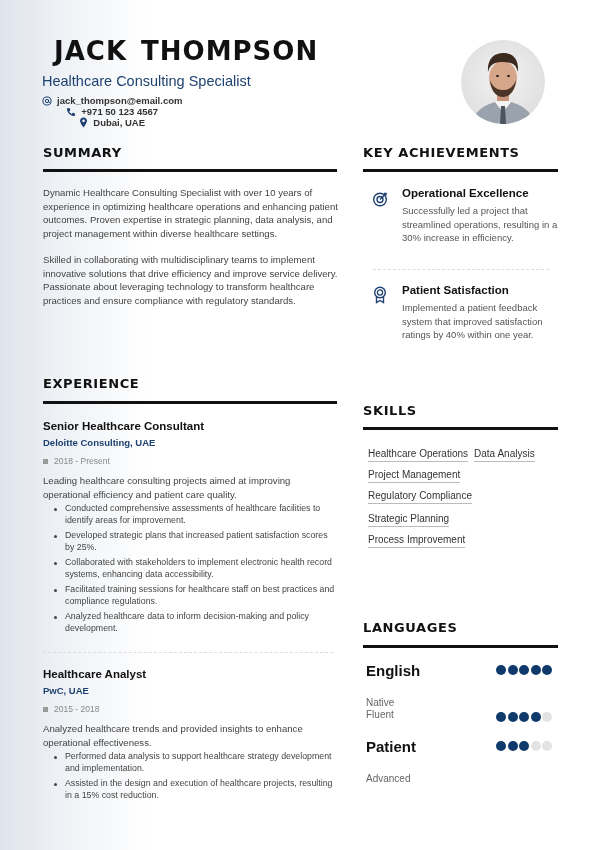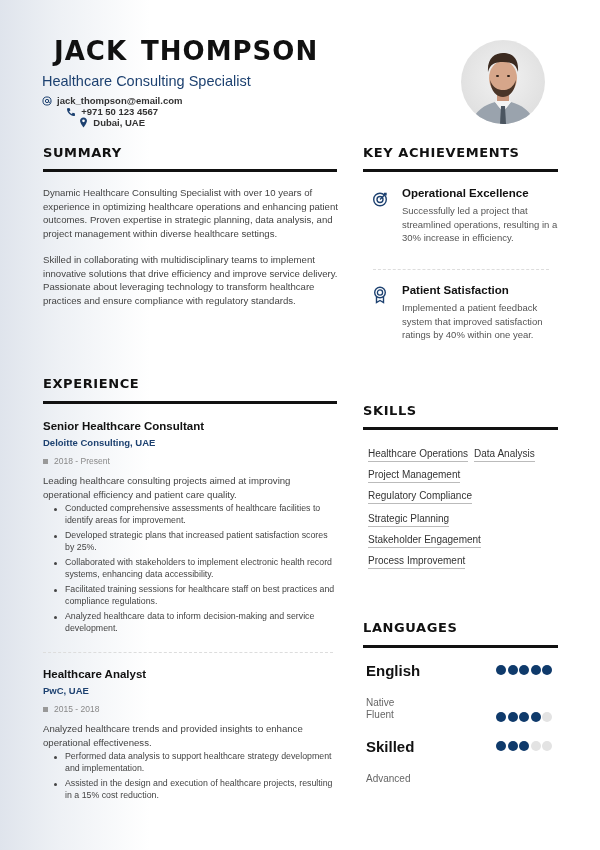--- a/index.html
+++ b/index.html
@@ -167,21 +167,21 @@
     <div class="job-date">
       <span class="cal"></span>
       <span>2018 - Present</span>
     </div>
     <div class="job-desc text">Leading healthcare consulting projects aimed at improving operational efficiency and patient care quality.</div>
     <ul class="job-bullets">
       <li>Conducted comprehensive assessments of healthcare facilities to identify areas for improvement.</li>
       <li>Developed strategic plans that increased patient satisfaction scores by 25%.</li>
       <li>Collaborated with stakeholders to implement electronic health record systems, enhancing data accessibility.</li>
       <li>Facilitated training sessions for healthcare staff on best practices and compliance regulations.</li>
-      <li>Analyzed healthcare data to inform decision-making and service development.</li>
+      <li>Analyzed healthcare data to inform decision-making and policy development.</li>
     </ul>
   </div>
 
   <div class="dash-rule" style="top:652px;"></div>
 
   <div class="job" style="top:668px;">
     <div class="job-title">Healthcare Analyst</div>
     <div class="job-company">PwC, UAE</div>
     <div class="job-date">
       <span class="cal"></span>
@@ -230,23 +230,20 @@
     <div class="skill-row">
       <span class="skill">Project Management</span>
     </div>
     <div class="skill-row">
       <span class="skill">Regulatory Compliance</span>
     </div>
     <div class="skill-row" style="margin-top:9px;">
       <span class="skill">Strategic Planning</span>
     </div>
     <div class="skill-row">
-      <span class="skill">Stakeholder Engagement</span>
-    </div>
-    <div class="skill-row">
       <span class="skill">Process Improvement</span>
     </div>
   </div>
 
   <div class="sec-title" style="left:363px; top:620px;">LANGUAGES</div>
   <div class="sec-rule" style="left:363px; top:645px; width:195px;"></div>
 
   <div class="langs">
     <div class="lang">
       <div class="lang-name">English</div>
@@ -263,21 +260,21 @@
       <div class="lang-level">Fluent</div>
       <div class="dots">
           <span class="dot on"></span>
           <span class="dot on"></span>
           <span class="dot on"></span>
           <span class="dot on"></span>
           <span class="dot"></span>
         </div>
     </div>
     <div class="lang">
-      <div class="lang-name">Skilled</div>
+      <div class="lang-name">Patient</div>
       <div class="lang-level">Advanced</div>
       <div class="dots">
           <span class="dot on"></span>
           <span class="dot on"></span>
           <span class="dot on"></span>
           <span class="dot"></span>
           <span class="dot"></span>
         </div>
     </div>
   </div>

